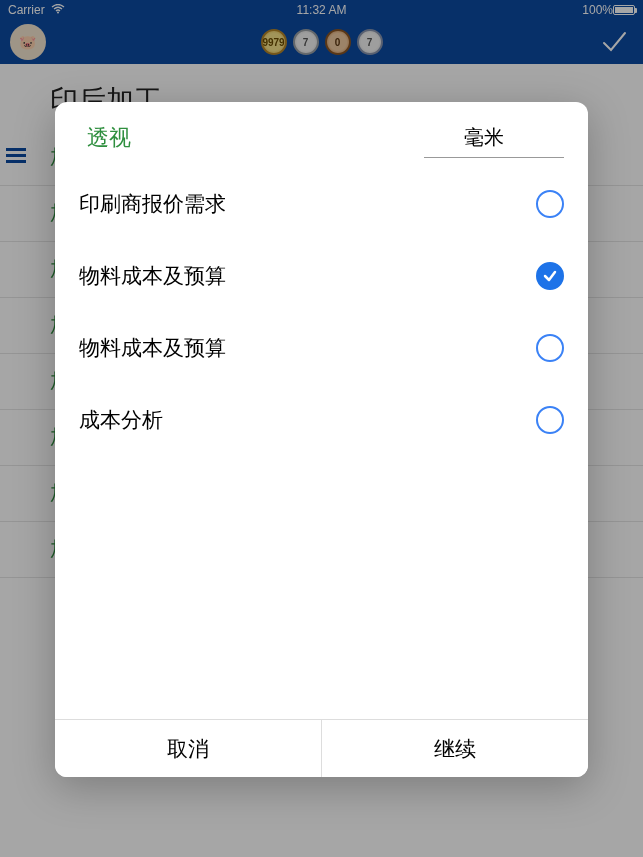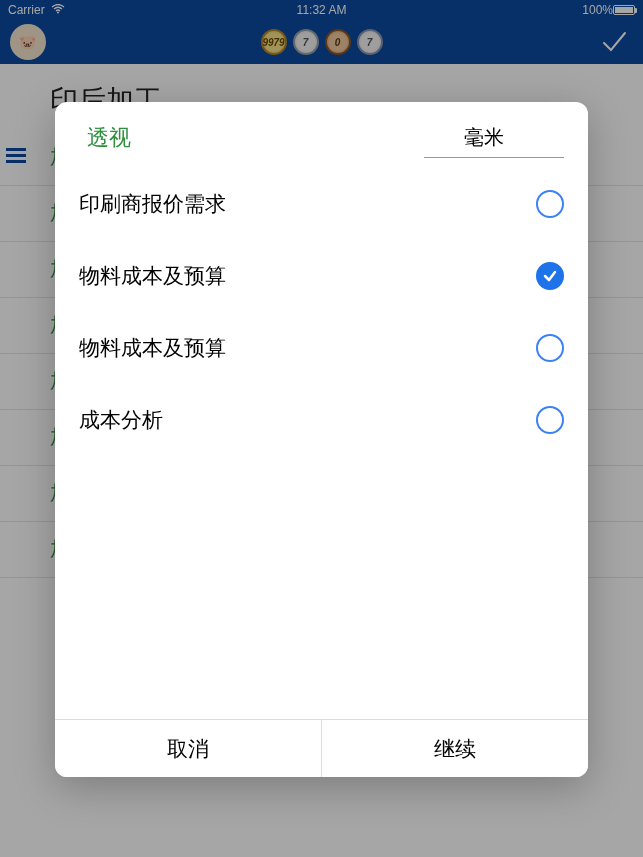--- a/index.html
+++ b/index.html
@@ -10,21 +10,21 @@
     .status-bar { position: absolute; top: 0; left: 0; right: 0; height: 20px; background: #0b4aa2; color: #fff; display: flex; align-items: center; justify-content: space-between; padding: 8px 8px; font-size: 12px; }
     .status-left { display:flex; gap:6px; align-items:center;}
     .status-center { position:absolute; left:50%; transform:translateX(-50%);}
     .status-right { display:flex; align-items:center;}
     .battery-icon { display:inline-block; width:22px; height:10px; border:1px solid #fff; border-radius:2px; position:relative; }
     .battery-icon::after{ content:""; position:absolute; right:-3px; top:2px; width:2px; height:5px; background:#fff; border-radius:0 1px 1px 0;}
     .battery-icon::before{ content:""; position:absolute; left:1px; top:1px; bottom:1px; right:1px; background:#fff;}
 
     
     .navbar { position:absolute; top:20px; left:0; right:0; height:44px; background:#0b4aa2; display:flex; align-items:center; justify-content:center; }
-    .coin-row { display:flex; gap:6px;font-style:italic; }
+    .coin-row { display:flex; gap:6px; }
     .coin { width:26px; height:26px; border-radius:50%; display:flex; align-items:center; justify-content:center; font-size:10px; font-weight:600; position:relative;}
     .coin-gold { background:radial-gradient(circle,#f7e38a 55%,#d9a83d 100%); border:2px solid #b48528; color:#6a4b00;}
     .coin-silver { background:radial-gradient(circle,#f3f3f3 55%,#c9c9c9 100%); border:2px solid #9aa0a6; color:#555;}
     .coin-bronze { background:radial-gradient(circle,#f0c9a0 55%,#c07a3a 100%); border:2px solid #8a5524; color:#5a3510;}
     .coin-silver2 { background:radial-gradient(circle,#f3f3f3 55%,#c9c9c9 100%); border:2px solid #8894ae; color:#555;}
     .nav-left-icon { position:absolute; left:10px; top:4px; width:36px; height:36px; border-radius:50%; background:#f3e5d0; display:flex; align-items:center; justify-content:center; font-size:14px; color:#c04040; font-weight:bold;}
     .nav-check { position:absolute; right:14px; top:0; height:44px; display:flex; align-items:center; }
     .nav-check svg { stroke:#fff; }
 
     

